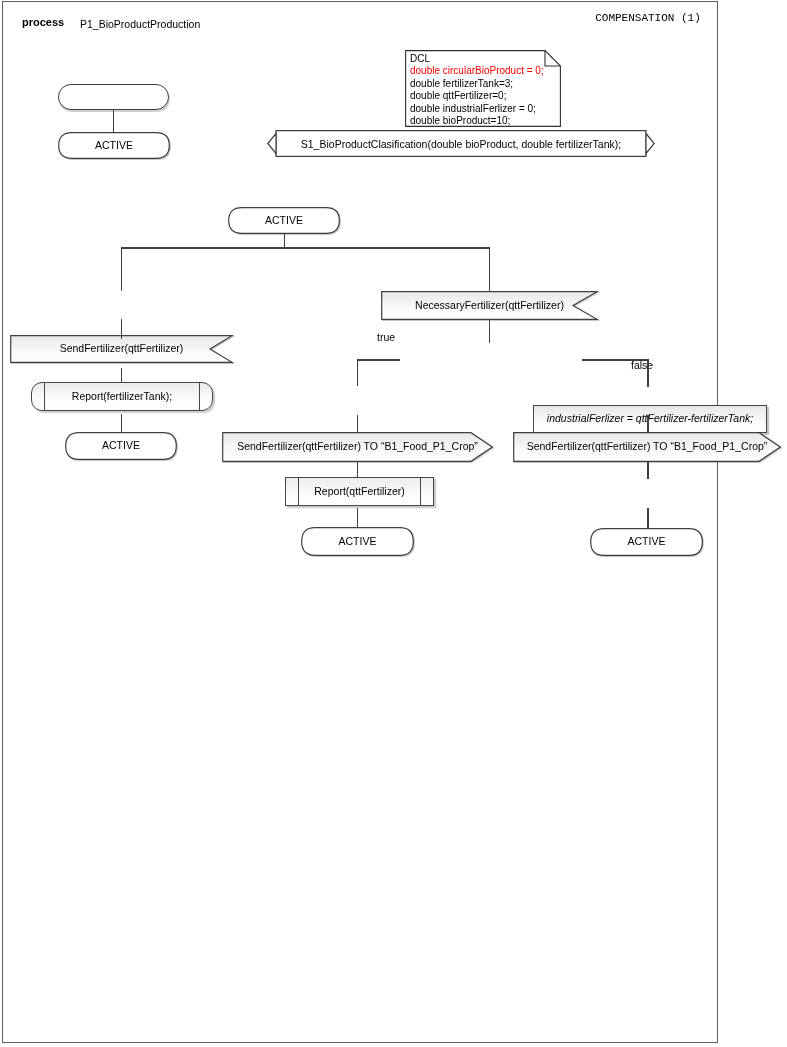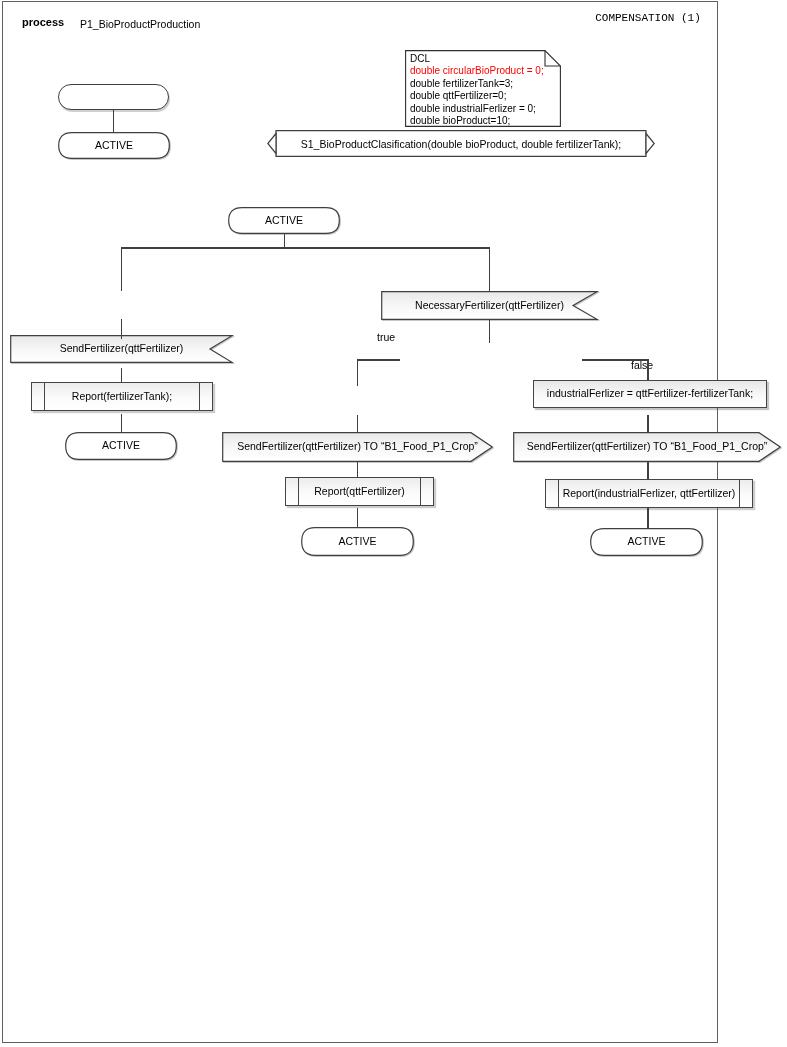--- a/index.html
+++ b/index.html
@@ -110,21 +110,21 @@
   <div class="node" style="left:10px;top:291px;width:223px;height:28px;margin-top:44px;">
     <svg class="shadow-svg" width="223" height="28" viewBox="0 0 223 28">
       <path d="M0.7,0.7 L222,0.7 L200,14 L222,27.3 L0.7,27.3 Z" fill="url(#gshape)" stroke="#3f3f3f" stroke-width="1.2"></path>
     </svg>
     <div class="lbl">SendFertilizer(qttFertilizer)</div>
   </div>
   <div class="line vline" style="left:121px;top:319px;height:20px;"></div>
 
   <div class="line vline" style="left:121px;top:368px;height:17px;"></div>
 
-  <div class="proc" style="left:31px;top:382px;width:180px;height:27px;">
+  <div class="proc" style="left:31px;top:382px;width:180px;height:27px;border-radius:11px;">
     <div class="bar l"></div>
     <div class="bar r"></div>
     <div class="lbl">Report(fertilizerTank);</div>
   </div>
   <div class="line vline" style="left:121px;top:414px;height:18px;"></div>
 
   <div class="node" style="left:65px;top:432px;width:112px;height:28px;">
     <svg class="shadow-svg" width="112" height="28" viewBox="0 0 112 28">
       <path d="M14,0.7 L98,0.7 Q111.3,0.7 111.3,14 Q111.3,27.3 98,27.3 L14,27.3 Q0.7,27.3 0.7,14 Q0.7,0.7 14,0.7 Z" fill="#ffffff" stroke="#3f3f3f" stroke-width="1.2"></path>
     </svg>
@@ -168,38 +168,33 @@
   <div class="line vline" style="left:356.5px;top:508px;height:19px;"></div>
 
   <div class="node" style="left:301px;top:527px;width:113px;height:29px;">
     <svg class="shadow-svg" width="113" height="29" viewBox="0 0 113 29">
       <path d="M14,0.7 L99,0.7 Q112.3,0.7 112.3,14.5 Q112.3,28.3 99,28.3 L14,28.3 Q0.7,28.3 0.7,14.5 Q0.7,0.7 14,0.7 Z" fill="#ffffff" stroke="#3f3f3f" stroke-width="1.2"></path>
     </svg>
     <div class="lbl">ACTIVE</div>
   </div>
 
   
-  <div class="task" style="left:533px;top:380px;width:232px;height:26px;">
+  <div class="task" style="left:533px;top:405px;width:232px;height:26px;font-style:italic;">
     <div class="lbl">industrialFerlizer = qttFertilizer-fertilizerTank;</div>
   </div>
   <div class="line vline" style="left:647.2px;top:415px;height:17px;"></div>
 
   <div class="node" style="left:513px;top:432px;width:268px;height:30px;">
     <svg class="shadow-svg" width="268" height="30" viewBox="0 0 268 30">
       <path d="M0.7,0.7 L246,0.7 L267.3,15 L246,29.3 L0.7,29.3 Z" fill="url(#gshape)" stroke="#3f3f3f" stroke-width="1.2"></path>
     </svg>
     <div class="lbl">SendFertilizer(qttFertilizer) TO “B1_Food_P1_Crop”</div>
   </div>
   <div class="line vline" style="left:647.2px;top:462px;height:17px;"></div>
 
-  <div class="proc" style="left:545px;top:479px;width:206px;height:27px;">
-    <div class="bar l"></div>
-    <div class="bar r"></div>
-    <div class="lbl">Report(industrialFerlizer, qttFertilizer)</div>
-  </div>
   <div class="line vline" style="left:647.2px;top:508px;height:20px;"></div>
 
   <div class="node" style="left:590px;top:528px;width:113px;height:28px;">
     <svg class="shadow-svg" width="113" height="28" viewBox="0 0 113 28">
       <path d="M14,0.7 L99,0.7 Q112.3,0.7 112.3,14 Q112.3,27.3 99,27.3 L14,27.3 Q0.7,27.3 0.7,14 Q0.7,0.7 14,0.7 Z" fill="#ffffff" stroke="#3f3f3f" stroke-width="1.2"></path>
     </svg>
     <div class="lbl">ACTIVE</div>
   </div>
 
 </div>

